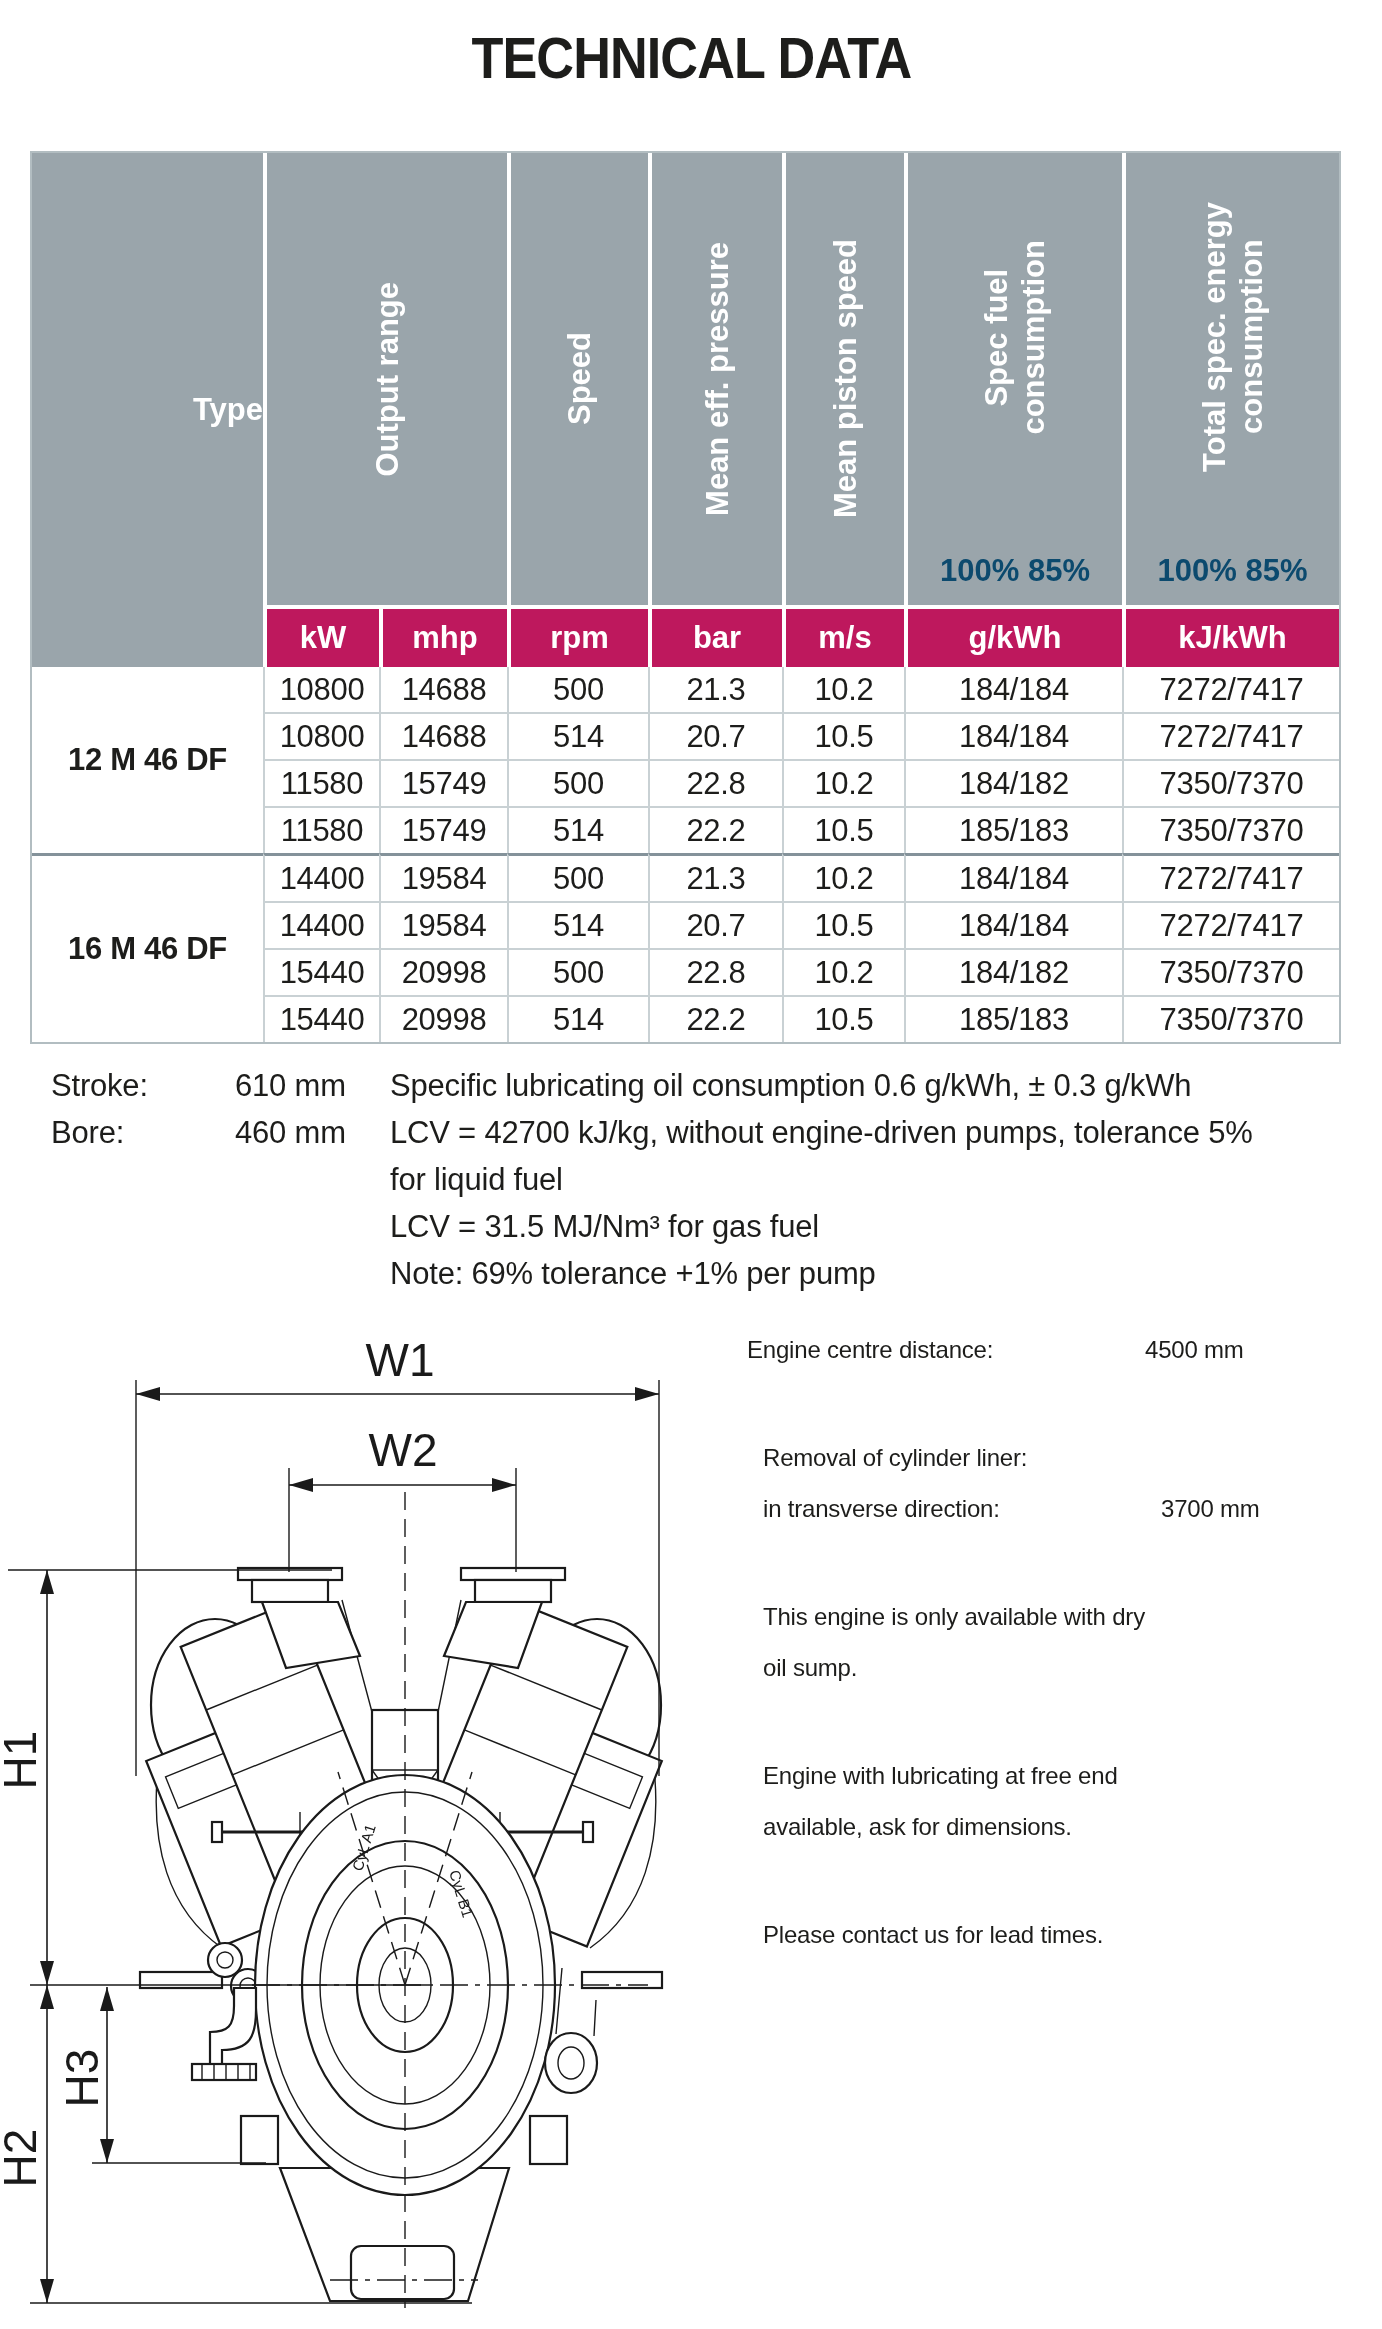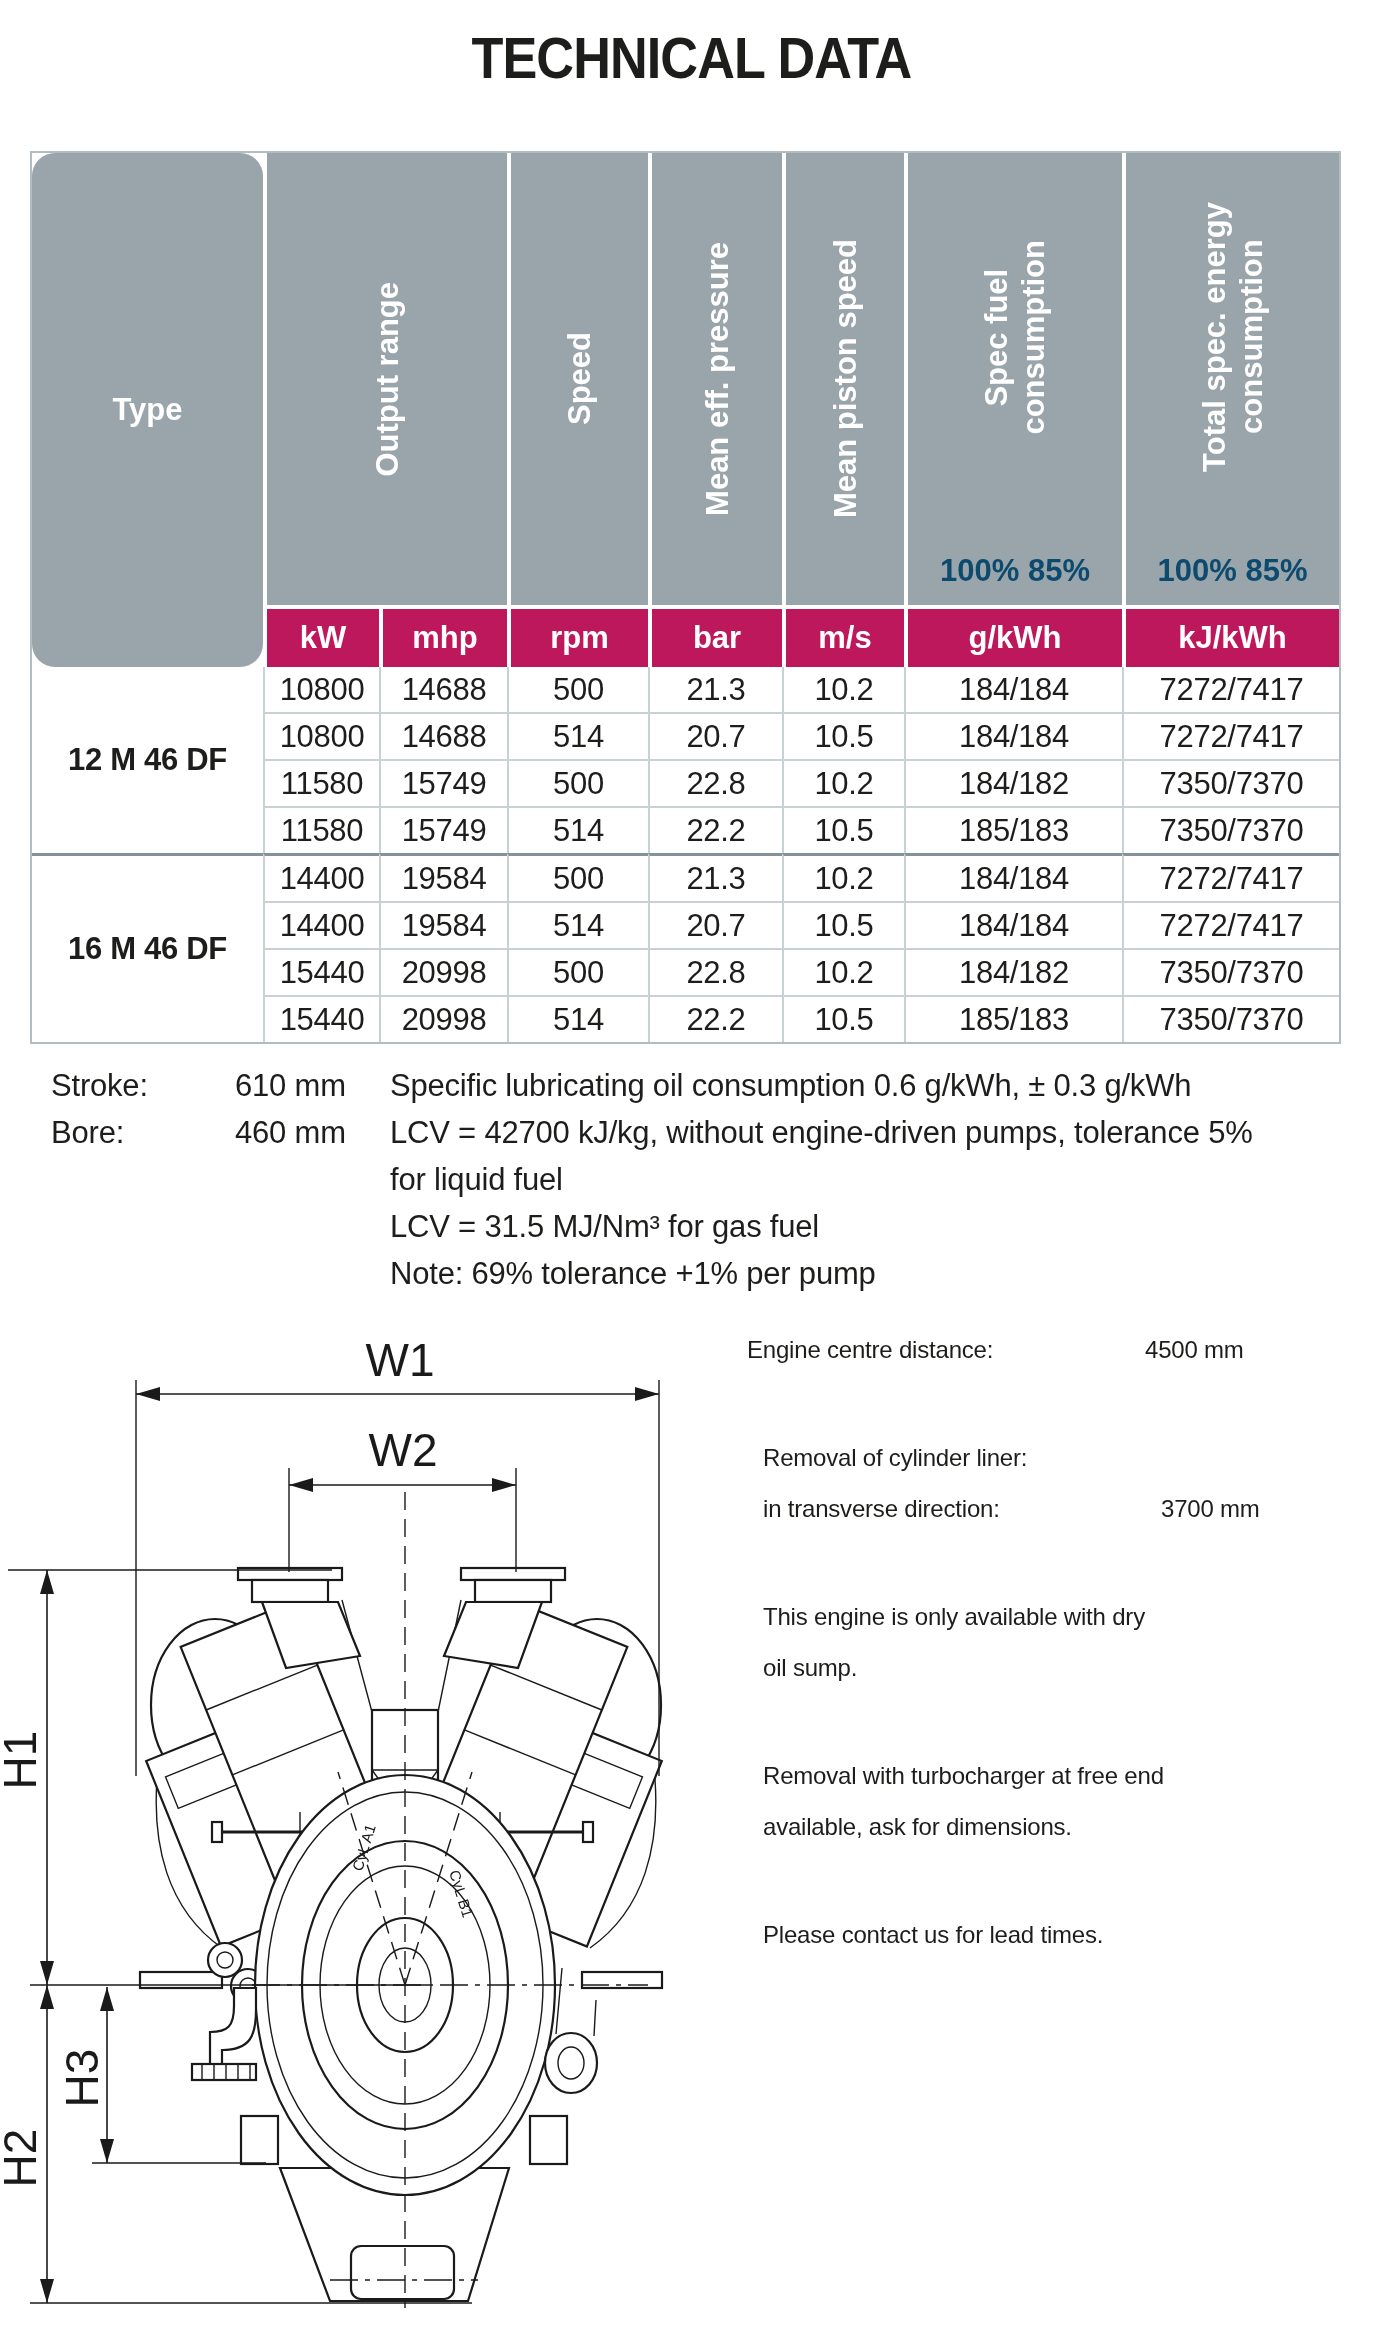--- a/index.html
+++ b/index.html
@@ -9,21 +9,21 @@
   }
   
   .title { position:absolute; top:24px; left:0; width:100%; text-align:center; }
   .title span { display:inline-block; font-size:58px; font-weight:700; letter-spacing:-1px; transform:scaleX(.9); color:#1d1d1b; }
 
   
   table.spec { position:absolute; left:30px; top:151px; width:1311px;
     border-collapse:separate; border-spacing:0; table-layout:fixed;
     border:2px solid #b2bdc1; }
   table.spec th, table.spec td { padding:0; }
-  th.h-type { background:#9aa5ab; color:#fff; font-size:31px; font-weight:700; text-align:center; vertical-align:middle;border-radius:23px; }
+  th.h-type { background:#9aa5ab; color:#fff; font-size:31px; font-weight:700; text-align:right; vertical-align:middle; }
   th.h-col { background:#9aa5ab; vertical-align:middle; border-left:4px solid #fff; position:relative; }
   .rot-wrap { display:flex; align-items:center; justify-content:center; height:452px; }
   .rot-wrap.pad { height:368px; padding-bottom:84px; }
   .vtext { writing-mode:vertical-rl; transform:rotate(180deg); font-size:31px; font-weight:700;
     color:#fff; white-space:pre-line; line-height:37px; text-align:center; }
   .load-pts { position:absolute; left:0; bottom:16px; width:100%; text-align:center;
     font-size:31px; font-weight:700; color:#0c4a6e; }
   tr.units td { background:#be185d; height:58px; color:#fff; font-weight:700; font-size:31px;
     text-align:center; vertical-align:middle; border-top:4px solid #fff; border-left:4px solid #fff; }
   tr.data td { height:45px; background:#fff; text-align:center; vertical-align:middle;
@@ -338,19 +338,19 @@
       <div class="pair">
         <span class="lbl">in transverse direction:</span>
         <span>3700 mm</span>
       </div>
     </div>
     <div class="para">
       <div>This engine is only available with dry</div>
       <div>oil sump.</div>
     </div>
     <div class="para">
-      <div>Removal with turbocharger at free end</div>
+      <div>Engine with lubricating at free end</div>
       <div>available, ask for dimensions.</div>
     </div>
     <div class="para">Please contact us for lead times.</div>
   </div>
 
 </div>
 
 </body></html>

